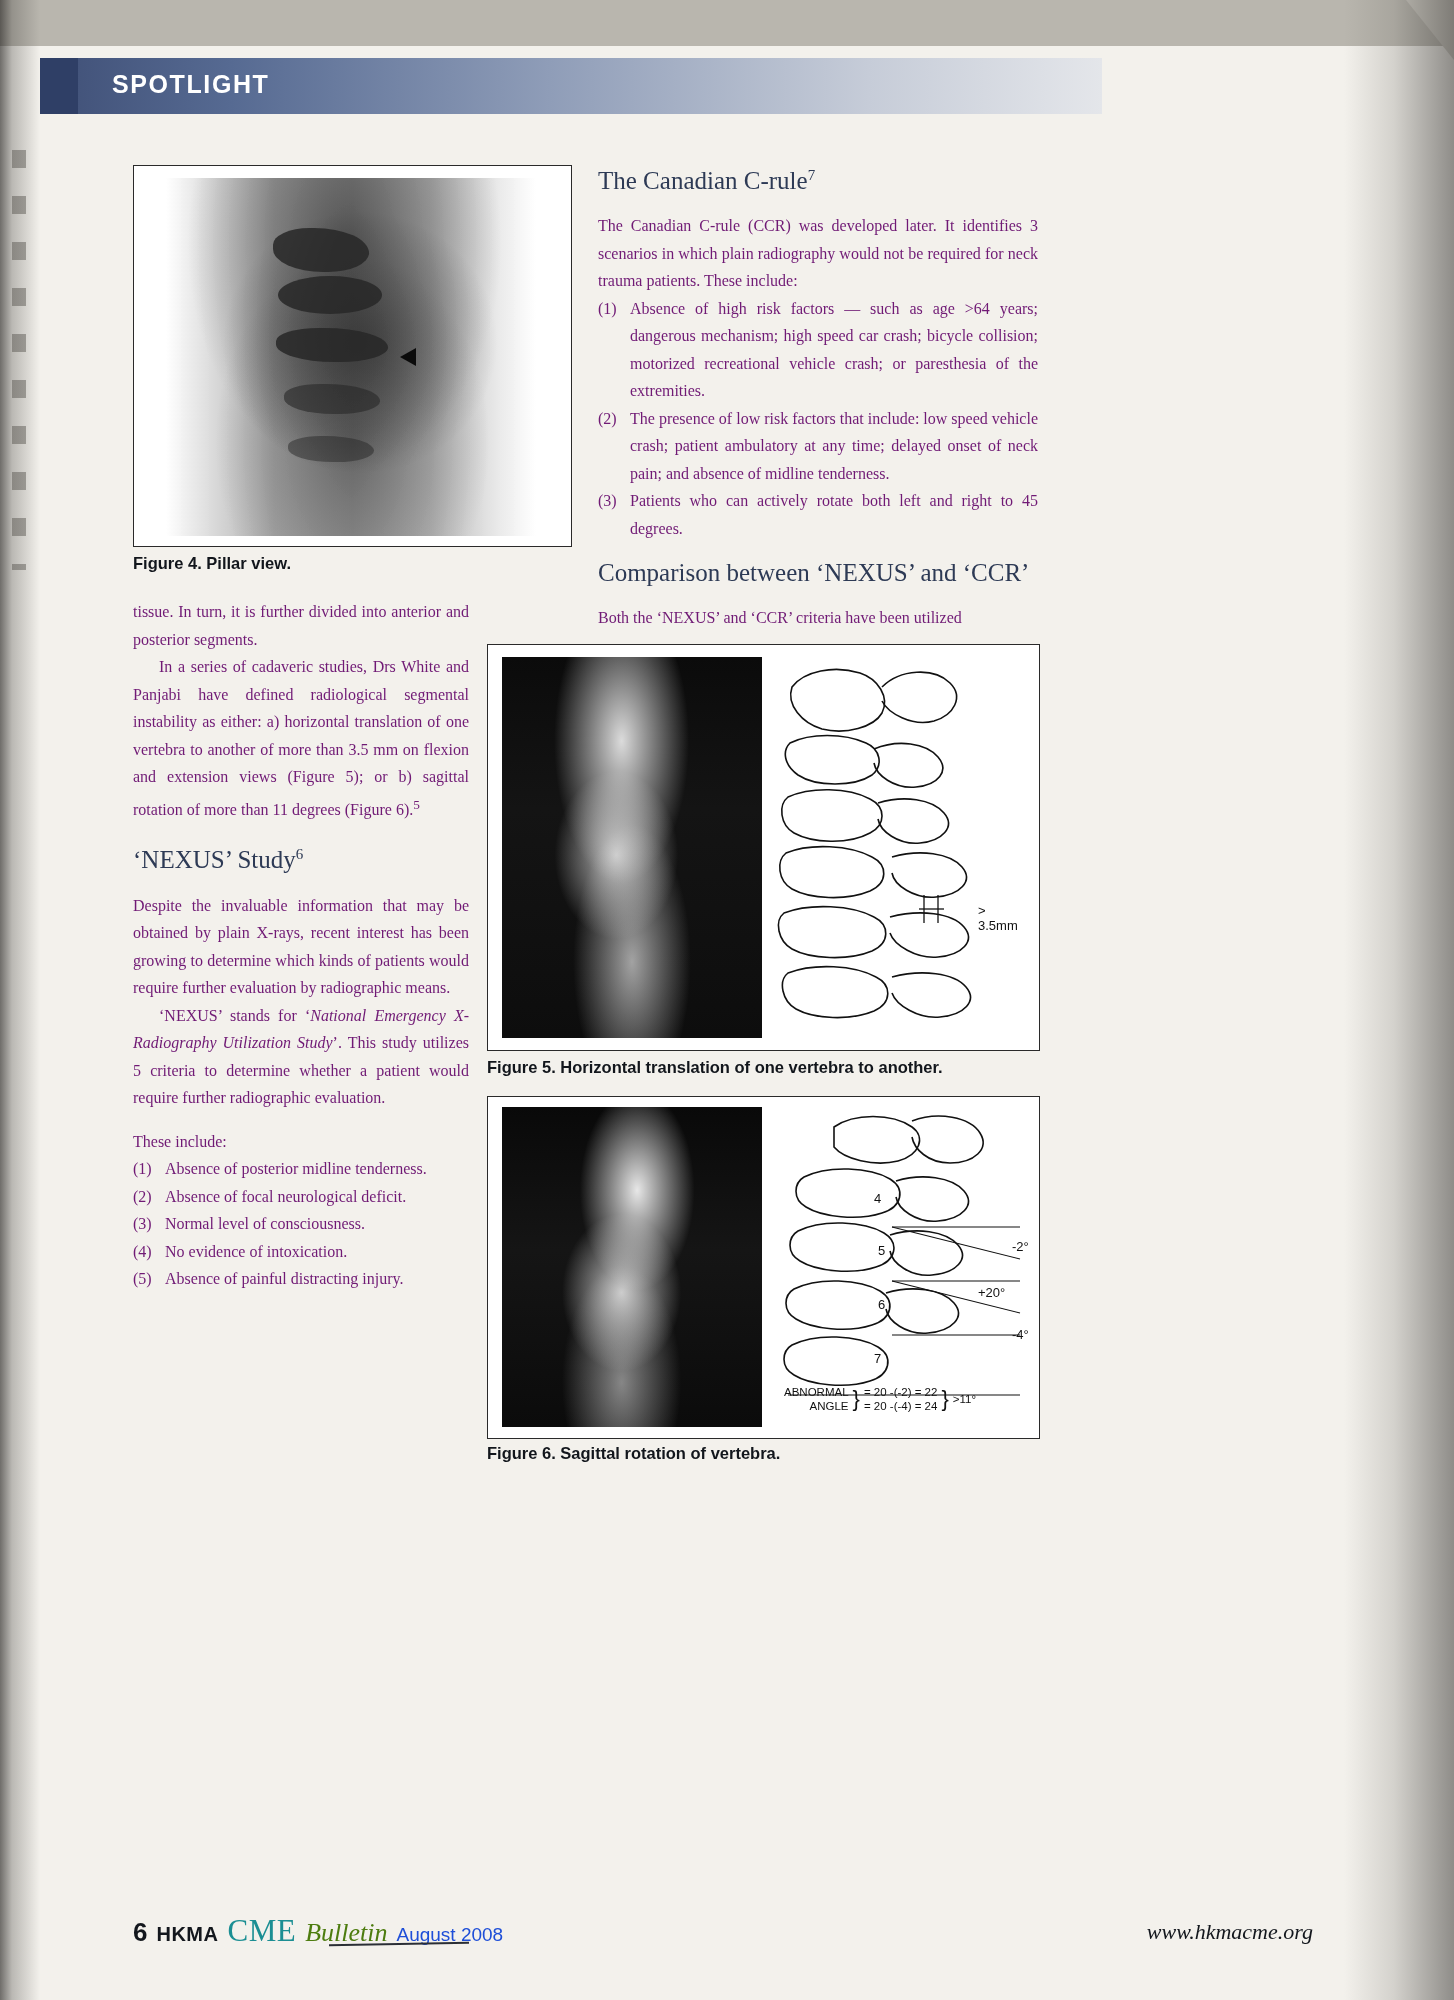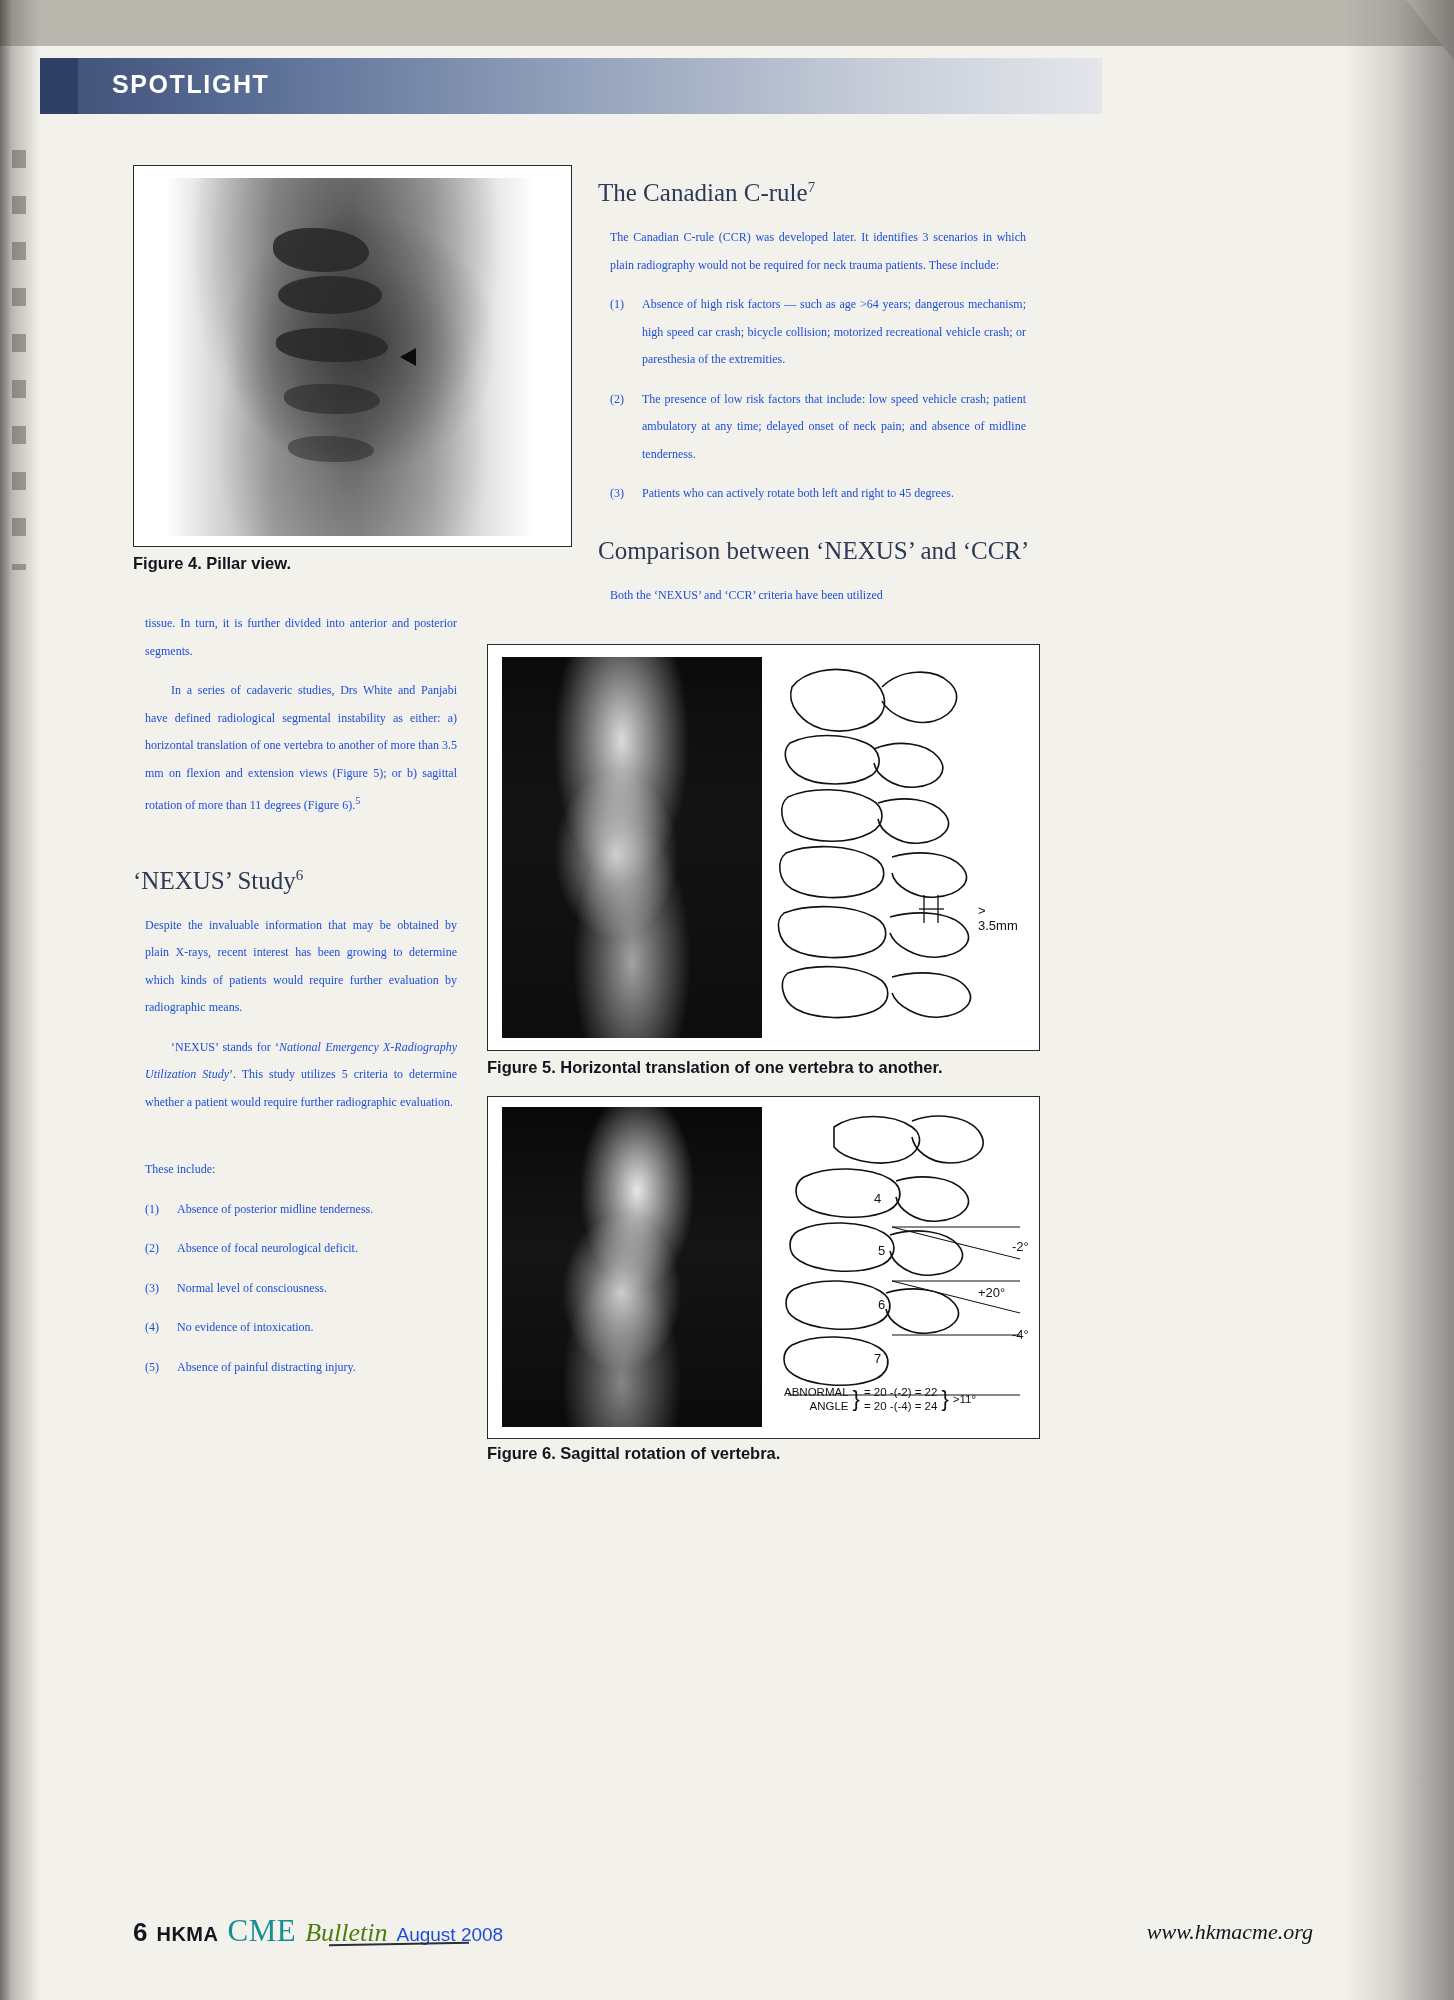--- a/index.html
+++ b/index.html
@@ -85,34 +85,34 @@
     left: 133px; top: 160px;
     width: 336px;
   }
   .col-right {
     position: absolute;
     left: 598px; top: 160px;
     width: 440px;
   }
 
   p, li {
-    margin: 12px;
-    color: #1d4ed8;
-    font-size: 12px;
+    margin: 0;
+    color: #701a75;
+    font-size: 16px;
     line-height: 27.5px;
     text-align: justify;
   }
   .indent { text-indent: 26px; }
   .gap { height: 16px; }
 
   h2.sec {
     font-size: 25px;
     font-weight: normal;
     color: #2d3a55;
-    margin: 12px 0 16px 0;
+    margin: 0 0 16px 0;
     line-height: 30px;
   }
   h2.sec sup { font-size: 15px; }
 
   .numlist {
     list-style: none;
     padding: 0;
     margin: 0;
   }
   .numlist li {

